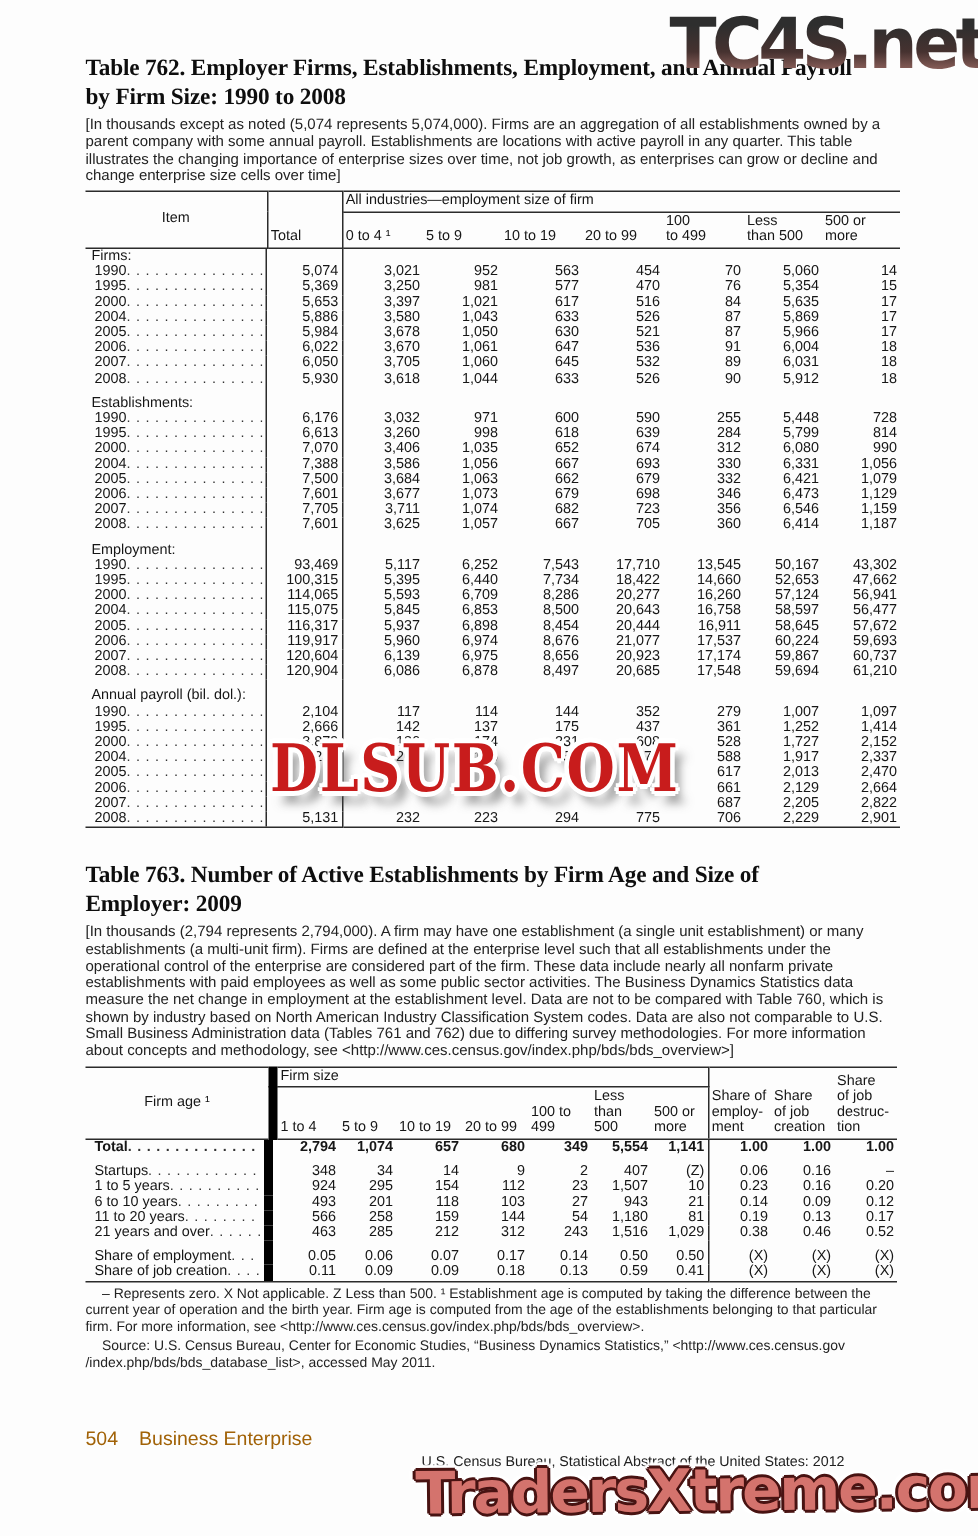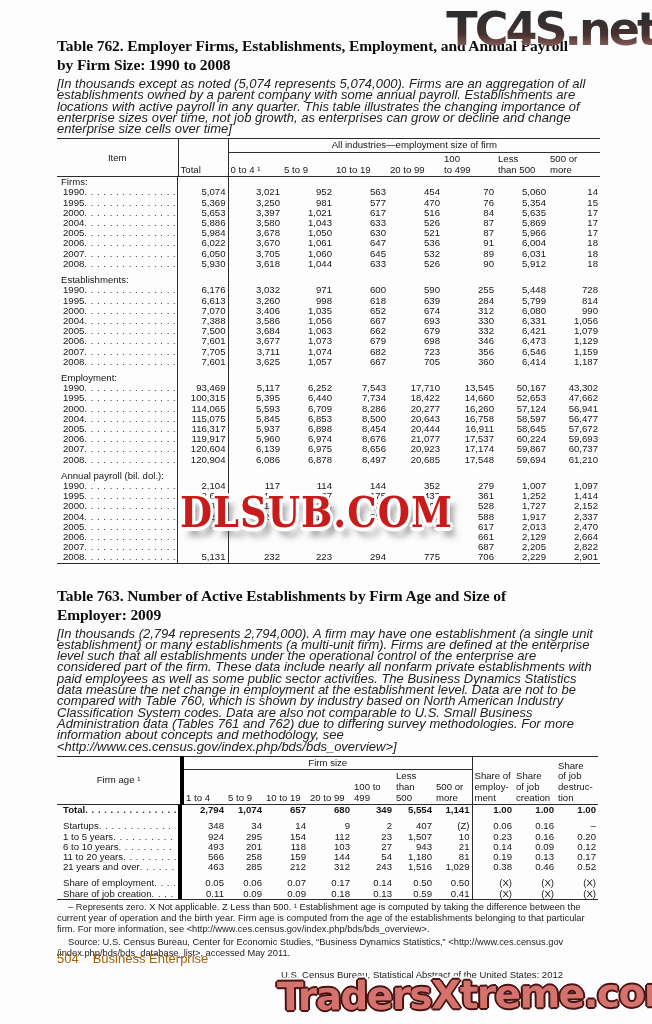--- a/index.html
+++ b/index.html
@@ -6,46 +6,46 @@
   .page{position:relative;width:652px;height:1024px;background:#fdfdfd;overflow:hidden;
         font-family:"Liberation Sans",sans-serif;color:#1c1c1c;}
   .content{padding:36px 52px 0 57px;}
 
   
   .t-title{font-family:"Liberation Serif",serif;font-weight:bold;font-size:15.5px;
            line-height:19px;color:#0e0e0e;margin:0 0 4px 0;white-space:pre-line;letter-spacing:-0.1px;}
   .t-title2{margin-top:22px;}
 
   
-  .note{font-size:13px;line-height:11.3px;margin:0 0 4px 0;color:#222;font-style:italic;}
+  .note{font-size:10px;line-height:11.3px;margin:0 0 4px 0;color:#222;}
   .fn{font-size:9.3px;line-height:11px;margin:2px 0 0 0;color:#222;text-indent:11px;}
 
   
   table{border-collapse:collapse;table-layout:fixed;font-size:9.6px;color:#161616;
         border-top:1.5px solid #2b2b2b;border-bottom:1.5px solid #2b2b2b;margin:2px 0 0 0;}
   #t762{width:543px;}
   #t763{width:541px;}
   thead th{font-weight:normal;vertical-align:bottom;padding:1px 2px 1px 2px;
            border-bottom:1px solid #2b2b2b;white-space:pre-line;line-height:10.6px;text-align:left;}
   thead th.c-item{text-align:center;vertical-align:middle;}
-  thead th.c-spanner{text-align:center;vertical-align:top;padding-top:1px;margin-top:16px;}
+  thead th.c-spanner{text-align:left;vertical-align:top;padding-top:1px;margin-top:16px;}
   td{padding:0 2px;line-height:10.2px;vertical-align:bottom;}
   td.num{text-align:right;white-space:nowrap;}
   td.lbl{display:flex;align-items:baseline;overflow:hidden;padding-left:4px;}
   td.lbl .txt{white-space:nowrap;}
   td.lbl .dots{flex:1;overflow:hidden;white-space:nowrap;color:#333;}
   td.lbl .dots::after{content:" . . . . . . . . . . . . . . . . . . . . . . . . . . . . . . . . . . .";letter-spacing:0.5px;}
   tr.data td.lbl{padding-left:6px;}
   tr.gap td{padding-top:6px;}
   tr.bold{font-weight:bold;}
 
   
   #t762 td:nth-child(1),#t762 th.c-item{border-right:1px solid #2b2b2b;}
   #t762 td:nth-child(2),#t762 th.c-total{border-right:1px solid #2b2b2b;}
-  #t763 td:nth-child(1),#t763 th.c-item{border-right:4px solid #000000;}
+  #t763 td:nth-child(1),#t763 th.c-item{border-right:6px solid #000000;}
   #t763 td:nth-child(8),#t763 th.c-more,#t763 th.c-spanner{border-right:1px solid #2b2b2b;}
 
   
   .footer-left{position:absolute;left:57px;top:951px;font-size:13px;color:#a16207;}
   .footer-left .pg{margin-right:14px;}
   .footer-right{position:absolute;left:281px;top:969px;font-size:9.5px;color:#222;width:320px;}
 
   
   .wm-top{position:absolute;top:2px;right:-4px;font-family:"DejaVu Sans",sans-serif;
           font-size:46px;font-weight:900;letter-spacing:-3px;

